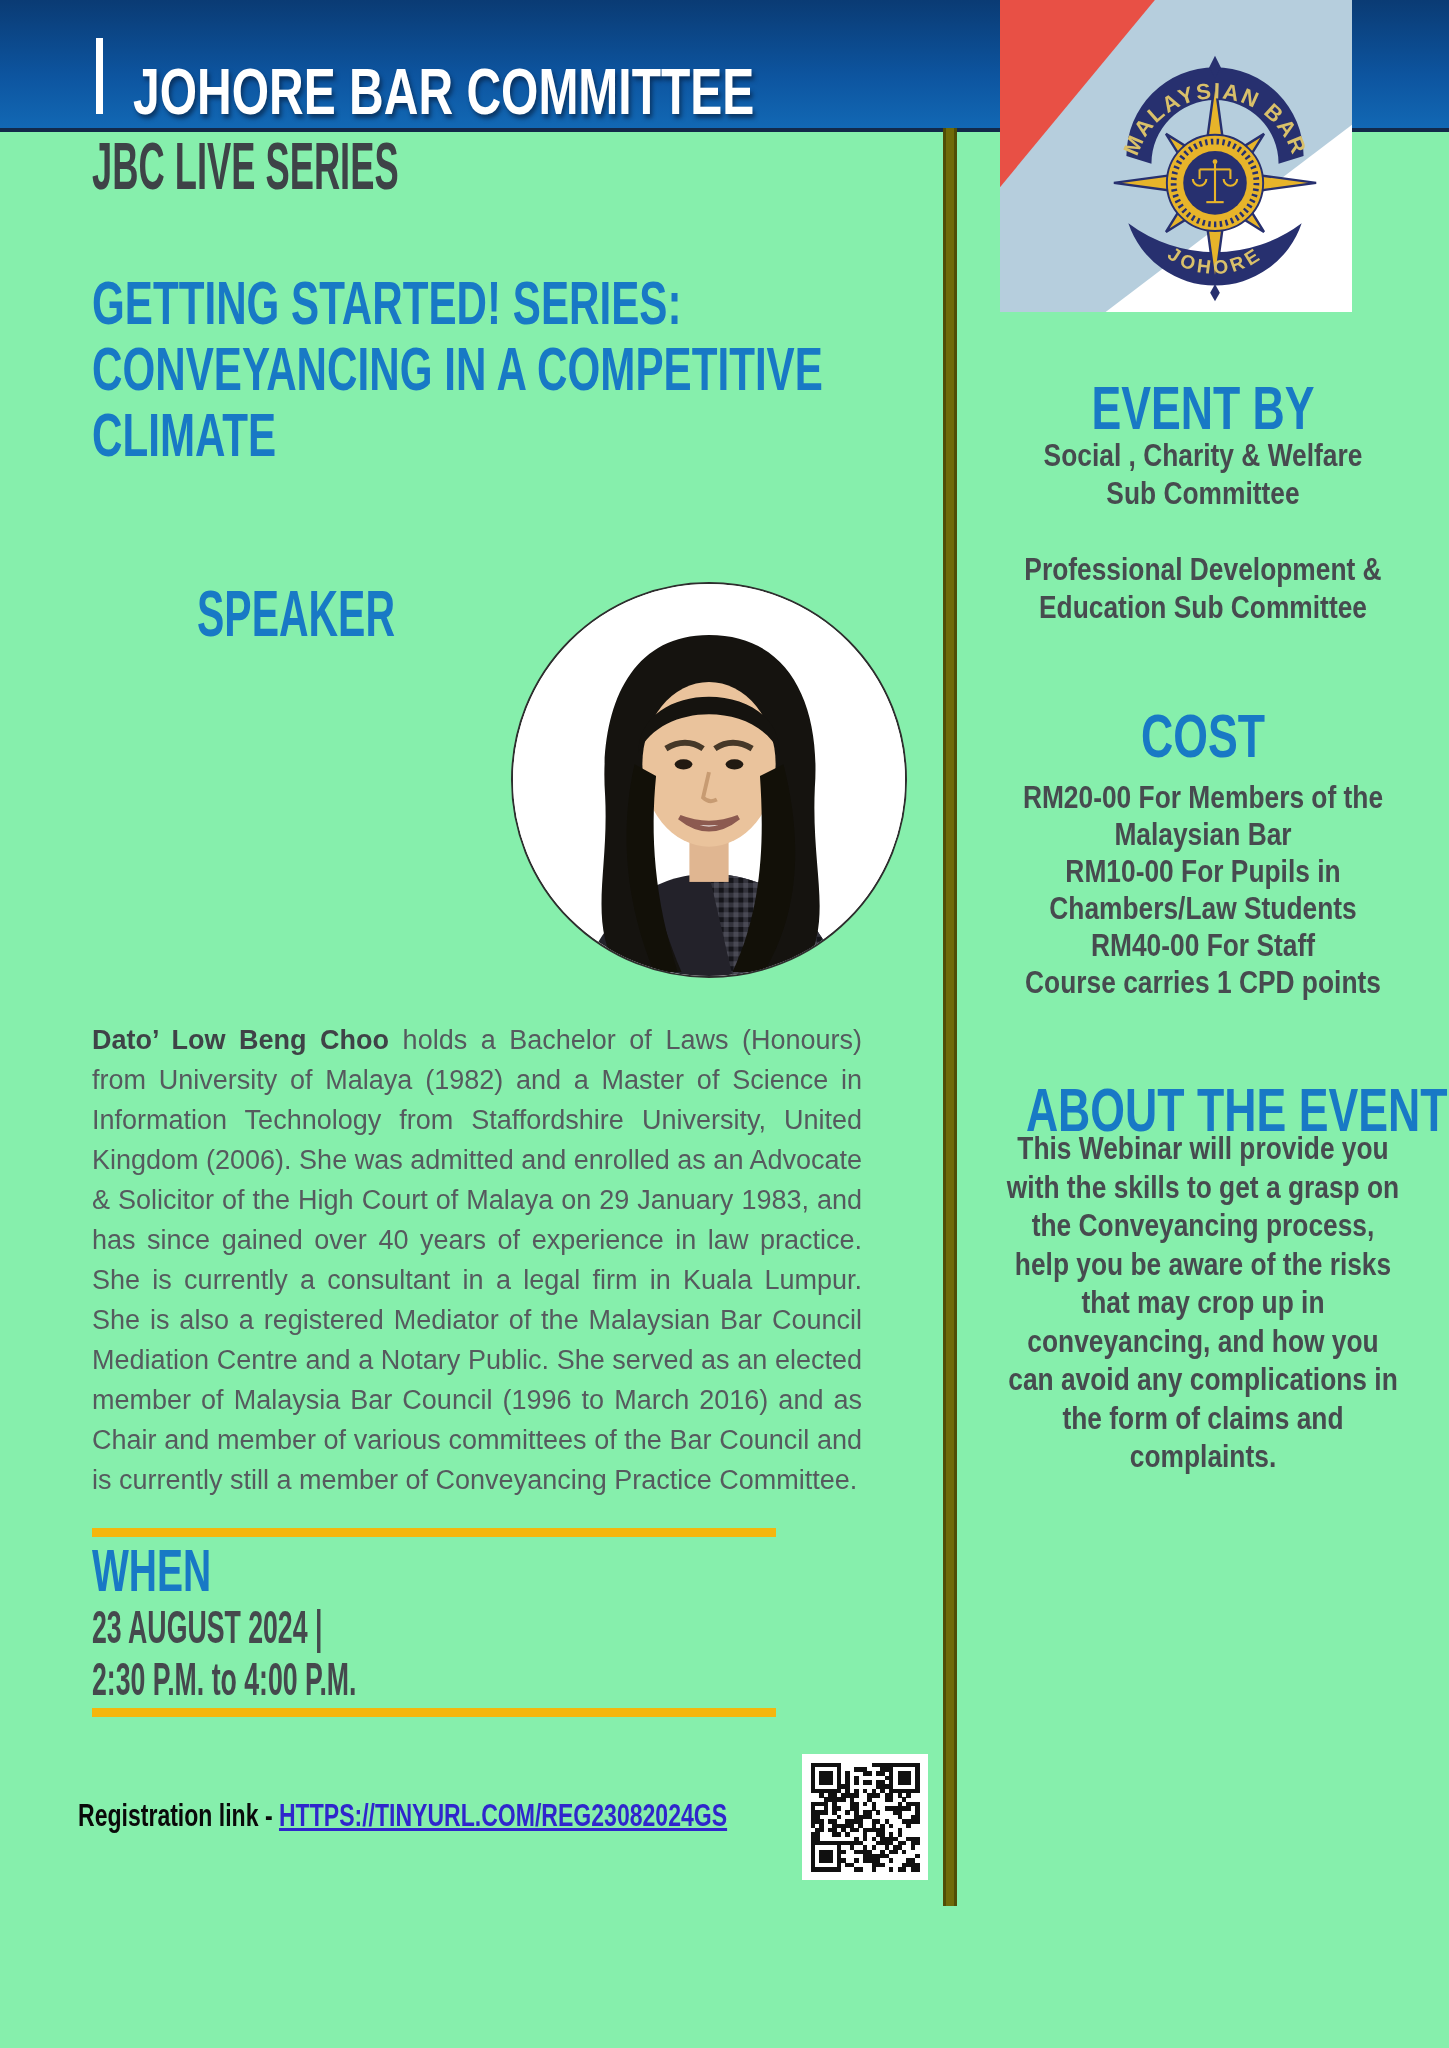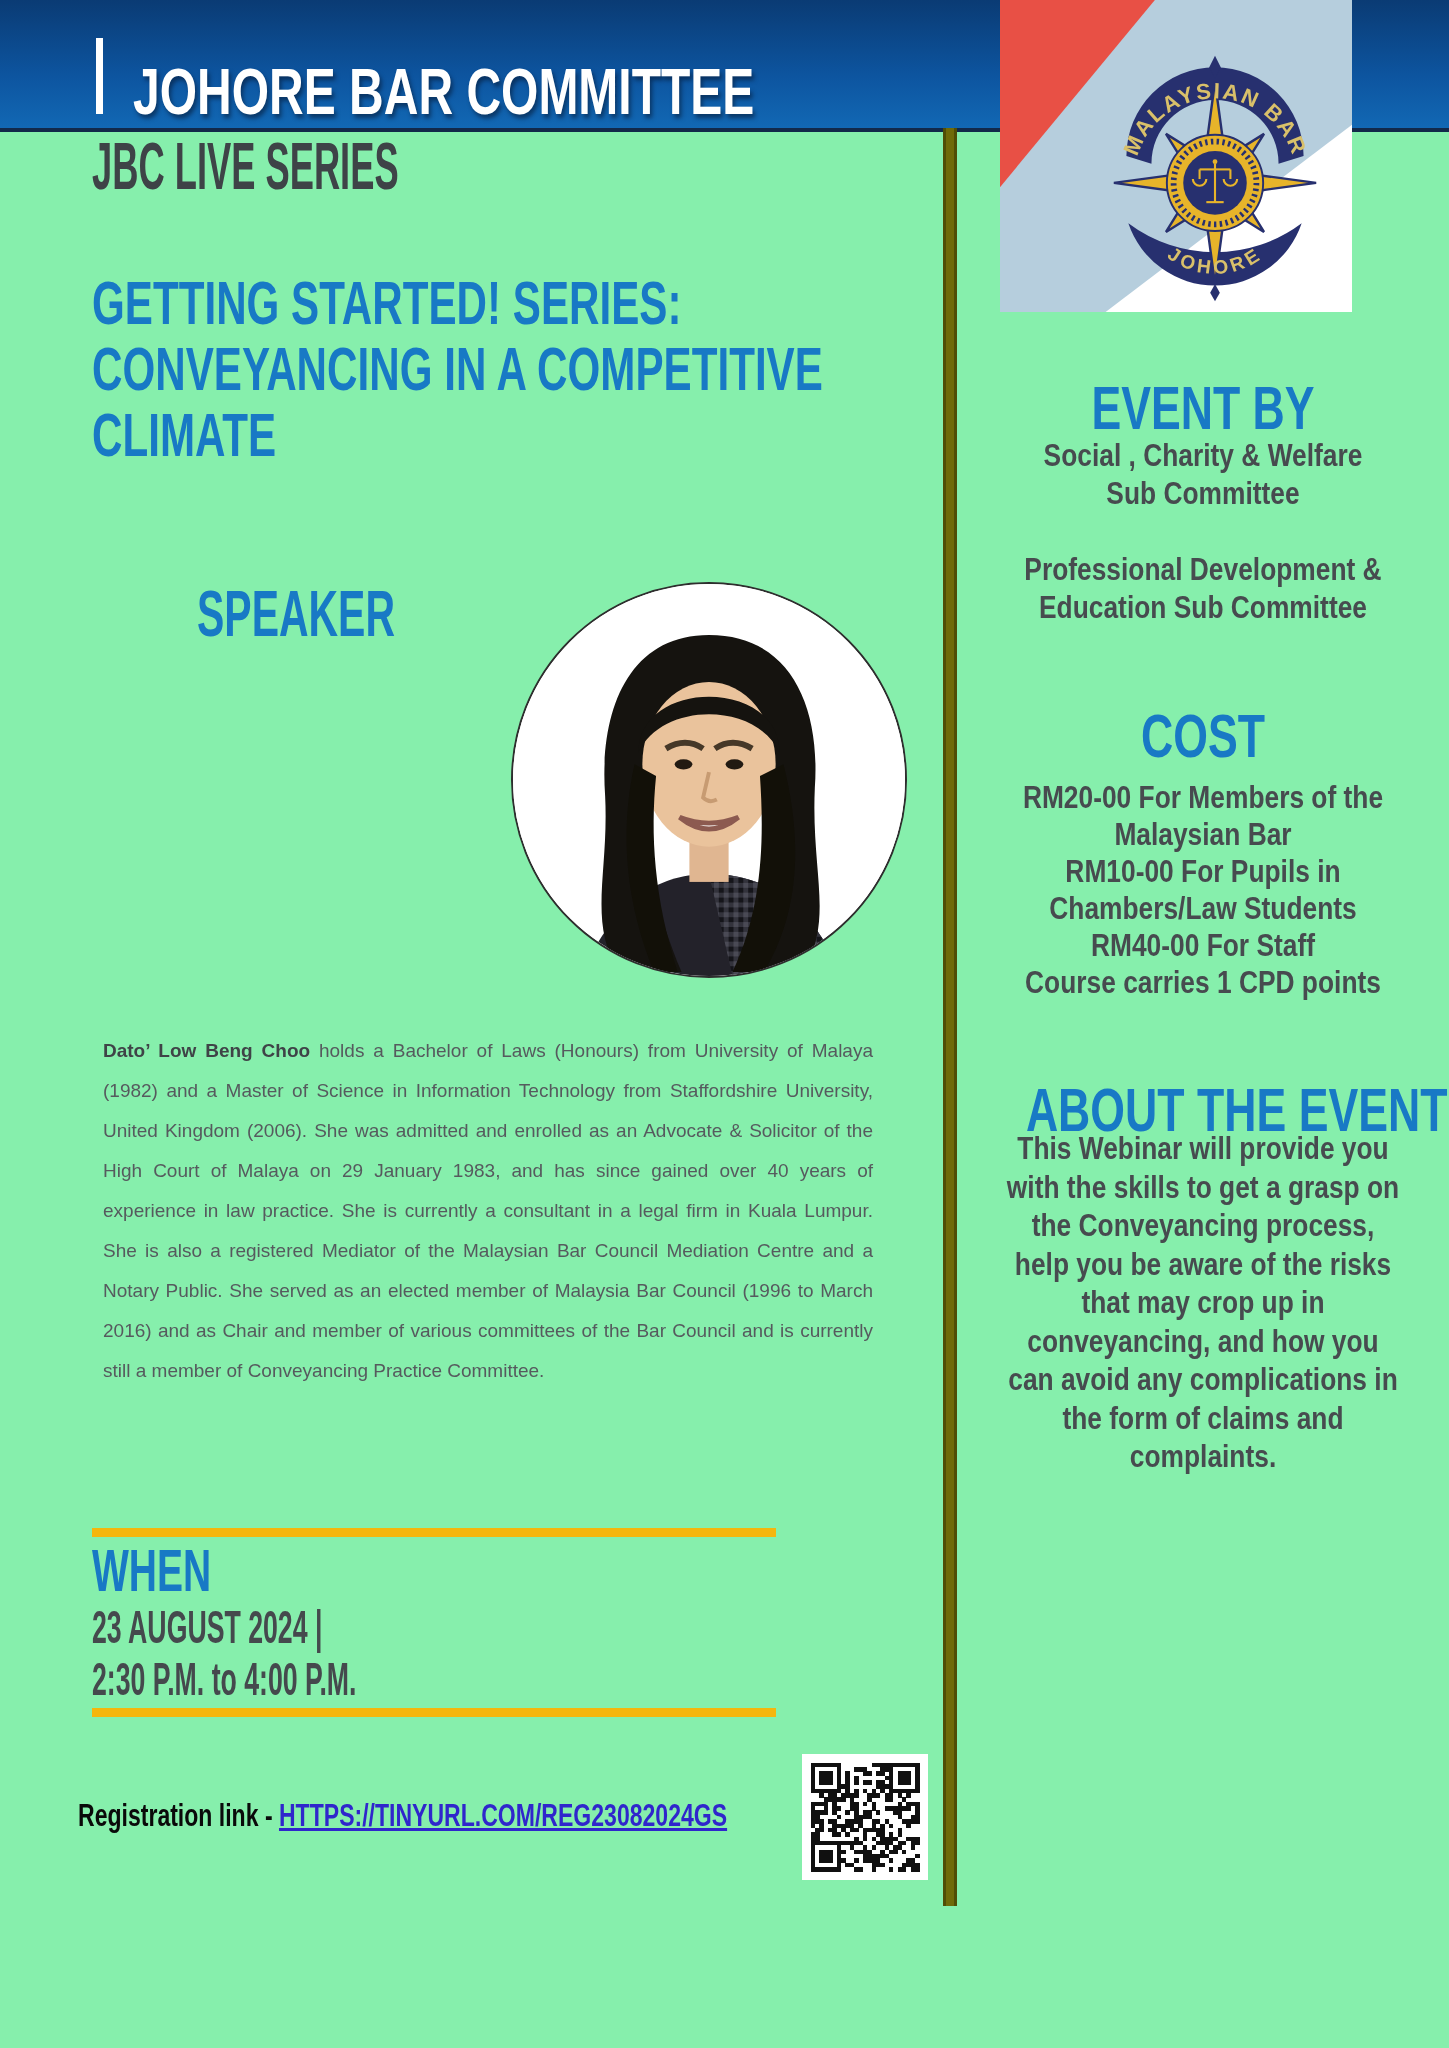--- a/index.html
+++ b/index.html
@@ -28,22 +28,22 @@
   .oc{transform-origin:center top;}
   .sx55{transform:scaleX(.55);} .sx58{transform:scaleX(.58);} .sx64{transform:scaleX(.64);}
   .sx65{transform:scaleX(.65);} .sx68{transform:scaleX(.68);} .sx72{transform:scaleX(.72);}
   .sx73{transform:scaleX(.73);} .sx75{transform:scaleX(.75);} .sx85{transform:scaleX(.85);}
   
   .series-title{left:92px;top:128px;font-size:66px;}
   .event-title{left:92px;top:270px;font-size:62px;line-height:66px;color:#1879c5;font-weight:700;white-space:nowrap;}
   .speaker-label{left:197px;top:577px;font-size:64px;}
   .photo{left:511px;top:582px;width:392px;height:392px;border-radius:50%;
      border:2px solid #2e2e2e;overflow:hidden;background:#fdfdfd;}
-  .bio{left:92px;top:1020px;width:770px;font-size:19px;line-height:40px;color:#565a5e;
-     text-align:justify;margin:11px;}
+  .bio{left:92px;top:1020px;width:770px;font-size:27px;line-height:40px;color:#565a5e;
+     text-align:justify;margin:0;}
   .bio b{color:#3f4347;}
   .gold-rule{left:92px;width:684px;height:9px;background:#f5b60d;}
   .when-label{left:92px;top:1536px;font-size:60px;}
   .when-date{left:92px;top:1600px;font-size:46px;color:#45494d;}
   .when-time{left:92px;top:1652px;font-size:46px;color:#45494d;}
   .registration{left:78px;top:1797px;font-size:32px;font-weight:700;color:#0a0a0a;white-space:nowrap;}
   .registration .link{color:#2f26cc;text-decoration:underline;cursor:pointer;}
   .qr{left:802px;top:1754px;width:126px;height:126px;}
   
   .divider{left:943px;top:128px;width:14px;height:1778px;background:#6f6a08;

